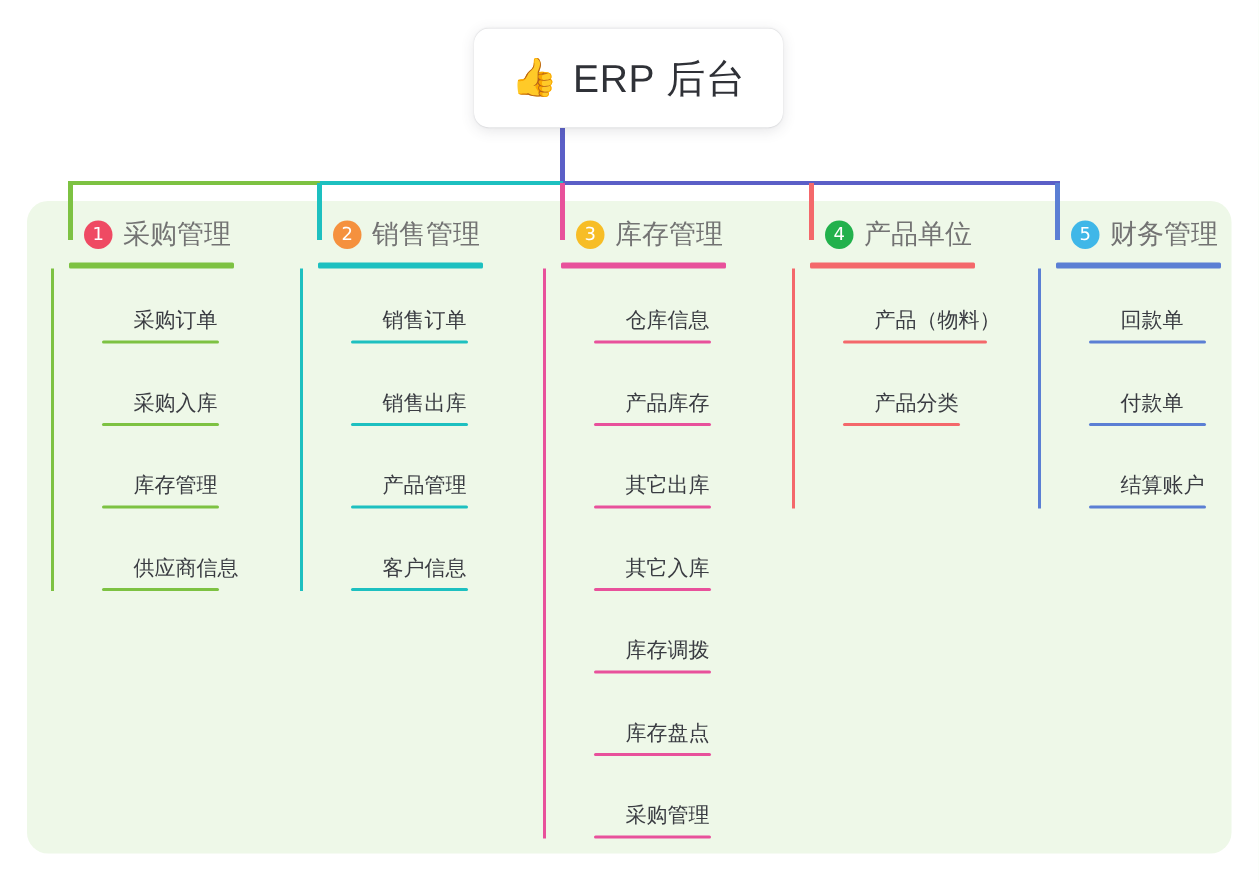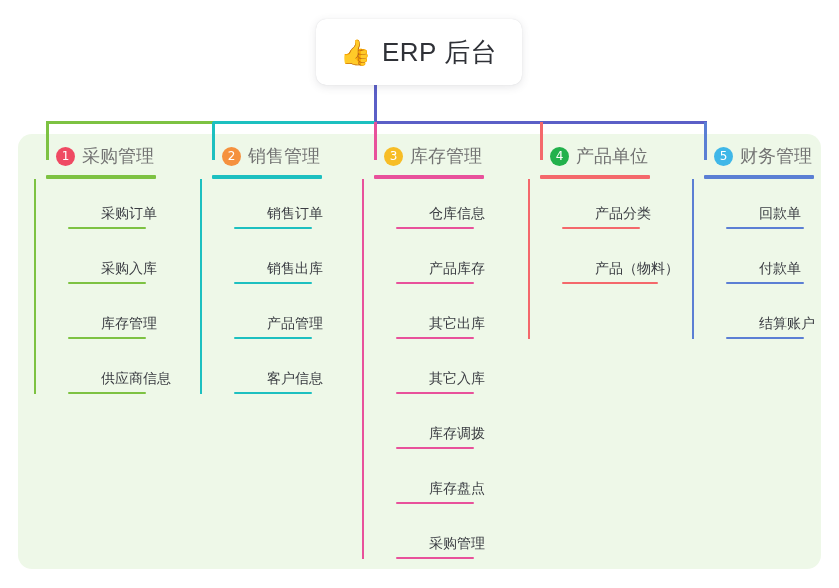--- a/index.html
+++ b/index.html
@@ -121,21 +121,21 @@
     margin-top: 0;
     padding-left: 12px;
   }
   .item {
     position: relative;
     height: 55px;
     box-sizing: border-box;
   }
   .item-label {
     position: absolute;
-    left: 55px;
+    left: 43px;
     bottom: 11px;
     font-size: 14px;
     color: #3a3c42;
     white-space: nowrap;
   }
   .item-underline {
     position: absolute;
     left: 22px;
     bottom: 5px;
     height: 2px;
@@ -269,27 +269,27 @@
       </div>
       <div class="column" style="left: 528px;">
         <div class="col-header">
           <span class="badge" style="background: rgb(34, 177, 76);">4</span>
           <span class="col-title">产品单位</span>
         </div>
         <div class="col-underline" style="background: rgb(244, 104, 107);"></div>
         <div class="items">
           <div class="item-spine" style="background: rgb(244, 104, 107); height: 160px;"></div>
           <div class="item">
+            <span class="item-label">产品（物料）</span>
+            <div class="item-underline" style="background: rgb(244, 104, 107); width: 96px;"></div>
+          </div>
+          <div class="item">
             <span class="item-label">产品分类</span>
             <div class="item-underline" style="background: rgb(244, 104, 107); width: 78px;"></div>
           </div>
-          <div class="item">
-            <span class="item-label">产品（物料）</span>
-            <div class="item-underline" style="background: rgb(244, 104, 107); width: 96px;"></div>
-          </div>
         </div>
       </div>
       <div class="column" style="left: 692px;">
         <div class="col-header">
           <span class="badge" style="background: rgb(63, 183, 232);">5</span>
           <span class="col-title">财务管理</span>
         </div>
         <div class="col-underline" style="background: rgb(91, 127, 212);"></div>
         <div class="items">
           <div class="item-spine" style="background: rgb(91, 127, 212); height: 160px;"></div>

